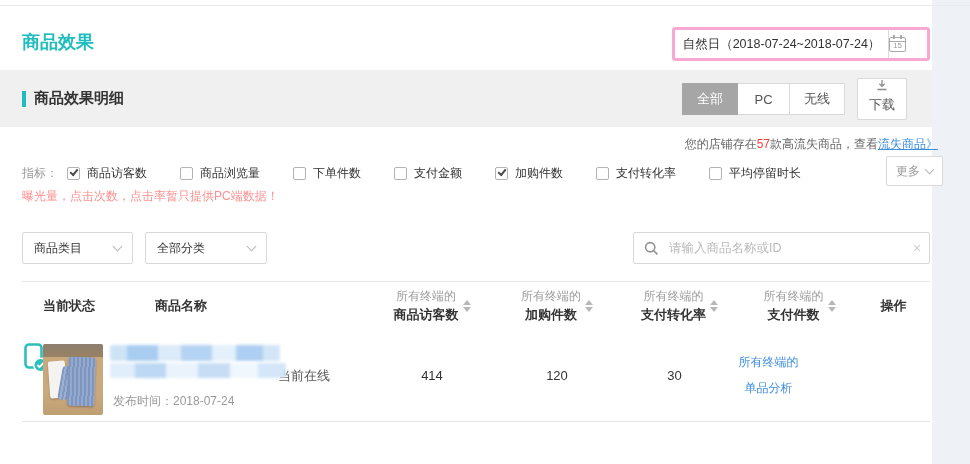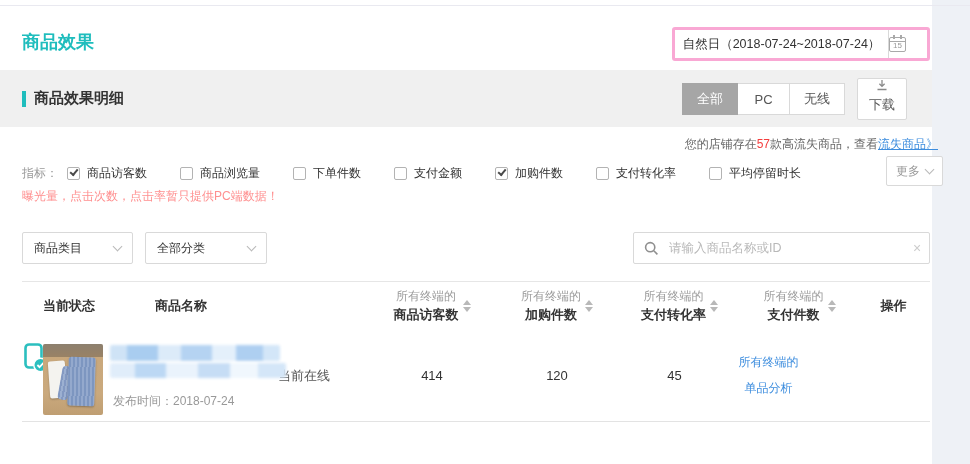--- a/index.html
+++ b/index.html
@@ -260,19 +260,19 @@
         <div class="sleeve"></div>
         <div class="shirtb"></div>
       </div>
       <div class="blur1"></div>
       <div class="blur2"></div>
       <div class="publish">发布时间：2018-07-24</div>
     </div>
     <div class="td c2">当前在线</div>
     <div class="td c3">414</div>
     <div class="td c4">120</div>
-    <div class="td c6">45</div>
+    <div class="td c6">30</div>
     <div class="td c7">
       <span class="alink">所有终端的</span>
       <span class="alink">单品分析</span>
     </div>
   </div>
 </div>
 
 </body></html>

